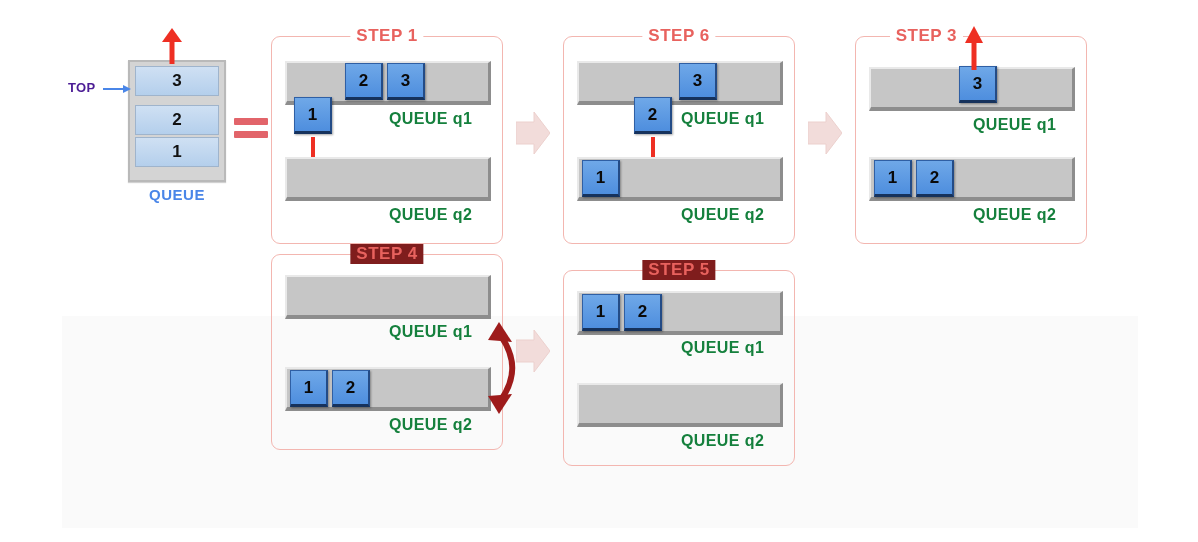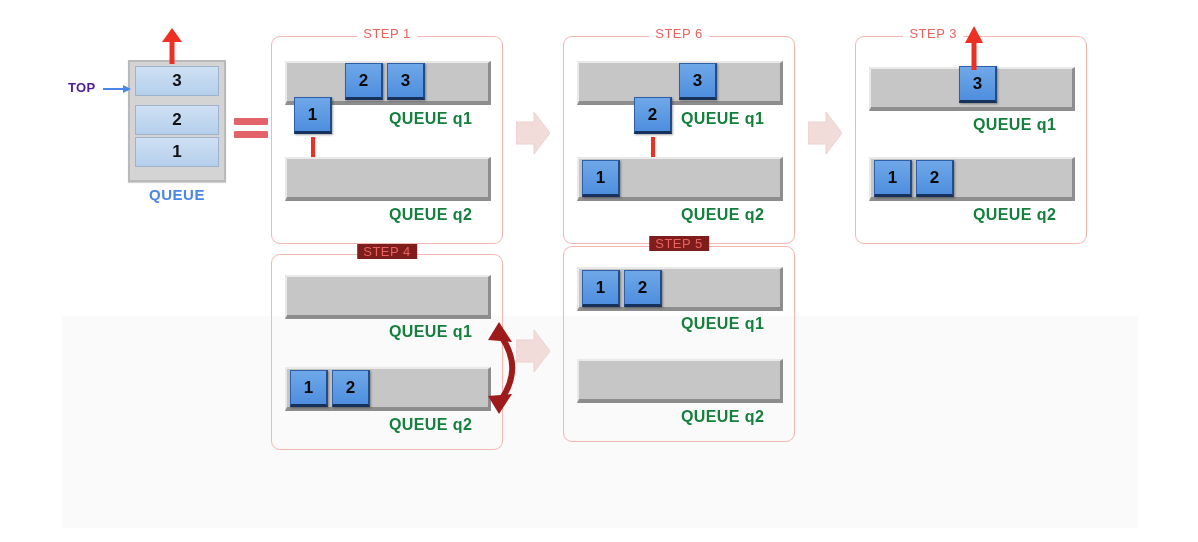--- a/index.html
+++ b/index.html
@@ -62,21 +62,21 @@
     position:absolute;
     border:1.5px solid #f3b6b0;
     border-radius:9px;
     box-sizing:border-box;
     background:transparent;
   }
   .panel-legend{
     position:absolute;top:-11px;left:50%;transform:translateX(-50%);
     background:#ffffff;
     padding:0 6px;
-    color:#e8625e;font-size:13px;font-weight:normal;letter-spacing:.5px;
+    color:#e8625e;font-size:17px;font-weight:bold;letter-spacing:.5px;
     white-space:nowrap;
   }
   .panel.shaded > .panel-legend{background:#7f1d1d;}
 
   
   .queue{
     position:absolute;
     height:44px;
     background:#c6c6c6;
     border-top:2px solid #e9e9e9;
@@ -226,21 +226,21 @@
   <svg class="swap-arrow" style="left:486px;top:322px;" viewBox="0 0 38 92">
     <path d="M15,14 C30,36 30,56 15,78" fill="none" stroke="#9e1b1b" stroke-width="6" stroke-linecap="butt"></path>
     <polygon points="13,0 26,20 2,18" fill="#9e1b1b"></polygon>
     <polygon points="13,92 26,72 2,74" fill="#9e1b1b"></polygon>
   </svg>
 
   <svg class="flow-arrow" style="left:516px;top:330px;" viewBox="0 0 34 42">
     <polygon points="0,10 18,10 18,0 34,21 18,42 18,32 0,32" fill="#f2dcda" stroke="#ecd0cd" stroke-width="1"></polygon>
   </svg>
 
-  <div class="panel shaded" style="left:563px;top:246px;width:232px;height:196px;">
+  <div class="panel shaded" style="left:563px;top:270px;width:232px;height:196px;">
     <div class="panel-legend">STEP 5</div>
 
     <div class="queue" style="left:13px;top:20px;width:206px;"></div>
     <div class="elem" style="left:18px;top:23px;">1</div>
     <div class="elem" style="left:60px;top:23px;">2</div>
     <div class="qlabel" style="left:117px;top:68px;">QUEUE q1</div>
 
     <div class="queue" style="left:13px;top:112px;width:206px;"></div>
     <div class="qlabel" style="left:117px;top:161px;">QUEUE q2</div>
   </div>

